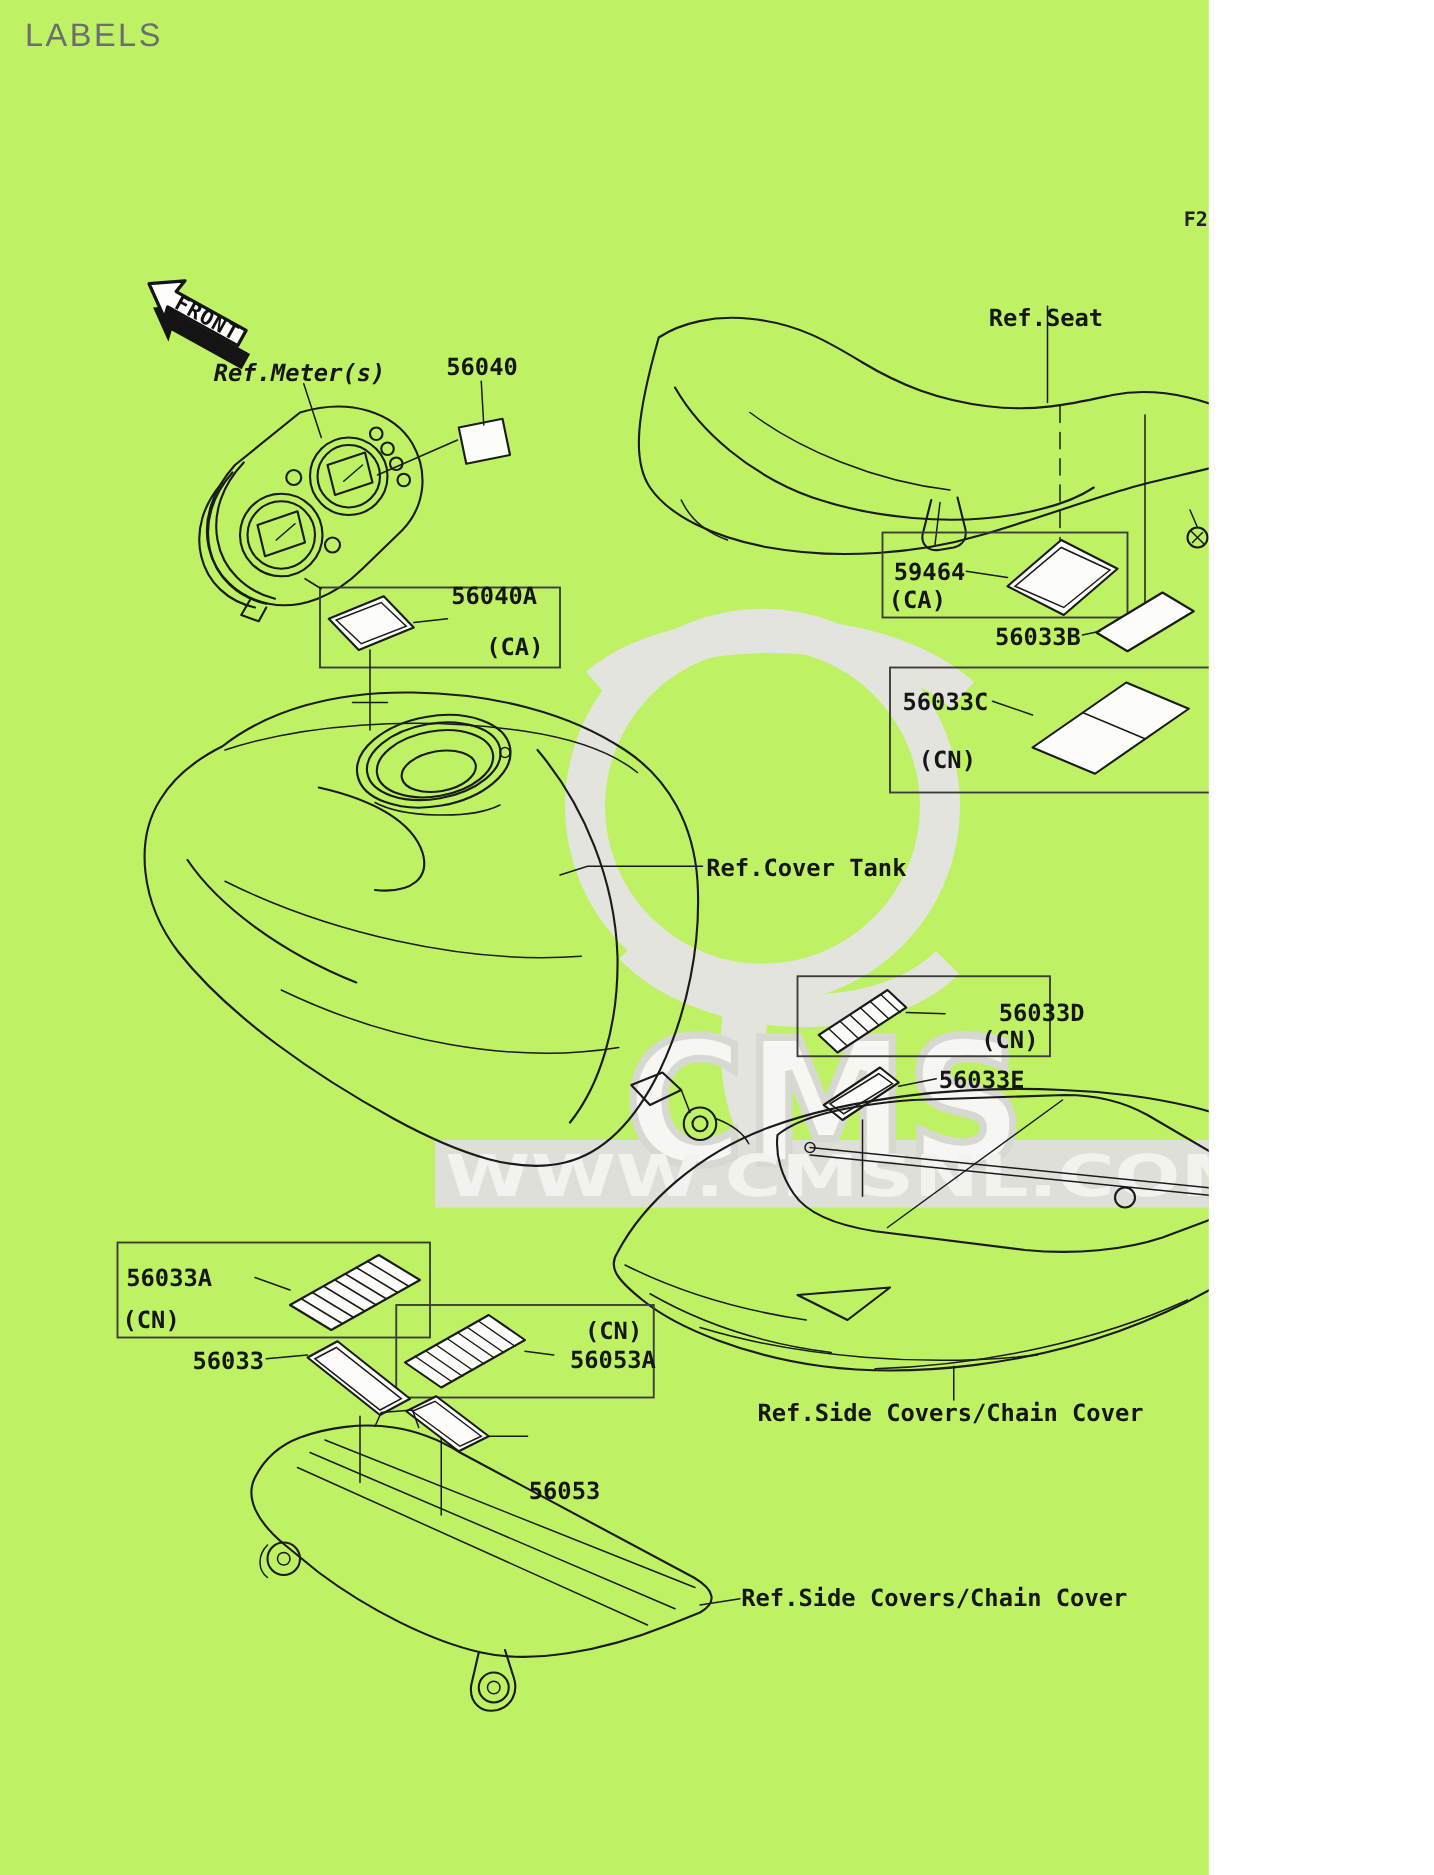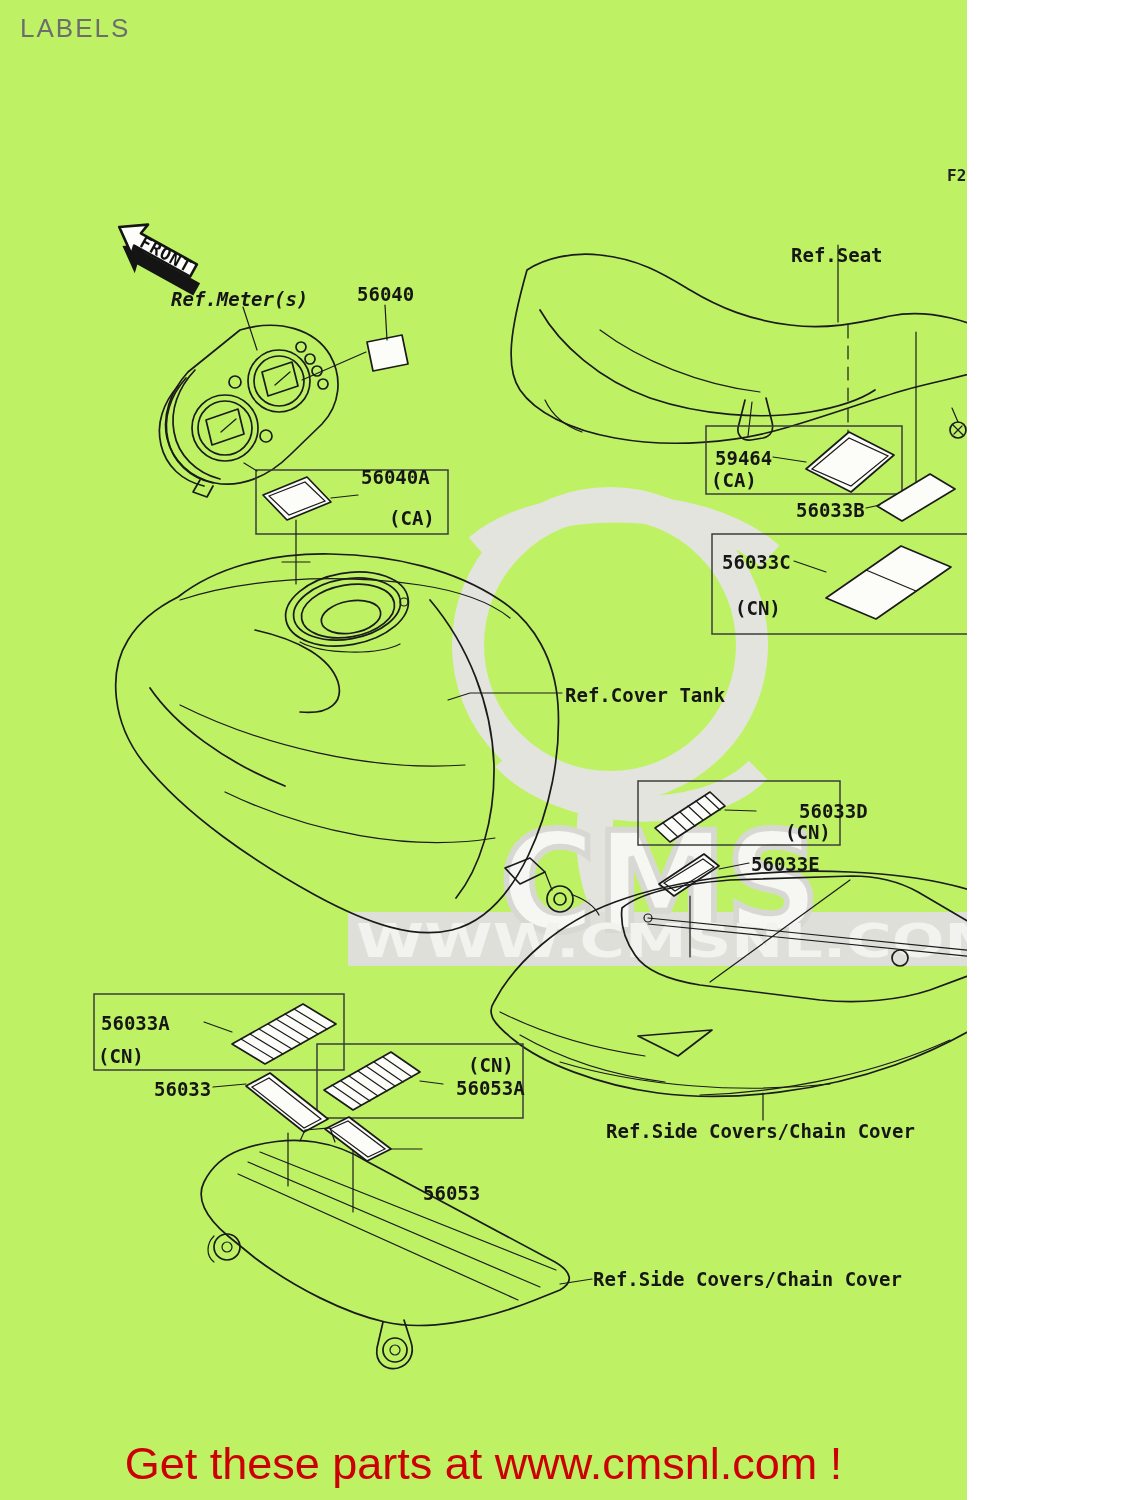--- a/index.html
+++ b/index.html
@@ -211,14 +211,13 @@
   <div class="pn" style="left:751px;top:853px;">56033E</div>
   <div class="pn" style="left:101px;top:1012px;">56033A</div>
   <div class="pn" style="left:98px;top:1045px;">(CN)</div>
   <div class="pn" style="left:154px;top:1078px;">56033</div>
   <div class="pn" style="left:468px;top:1054px;">(CN)</div>
   <div class="pn" style="left:444px;top:1077px;margin-left:12px;">56053A</div>
   <div class="pn" style="left:423px;top:1142px;margin-top:40px;">56053</div>
   <div class="pn" style="left:606px;top:1120px;">Ref.Side Covers/Chain Cover</div>
   <div class="pn" style="left:593px;top:1268px;">Ref.Side Covers/Chain Cover</div>
 
-  <div class="footer">Get these parts at www.cmsnl.com !</div>
 </div>
 
 </body></html>

